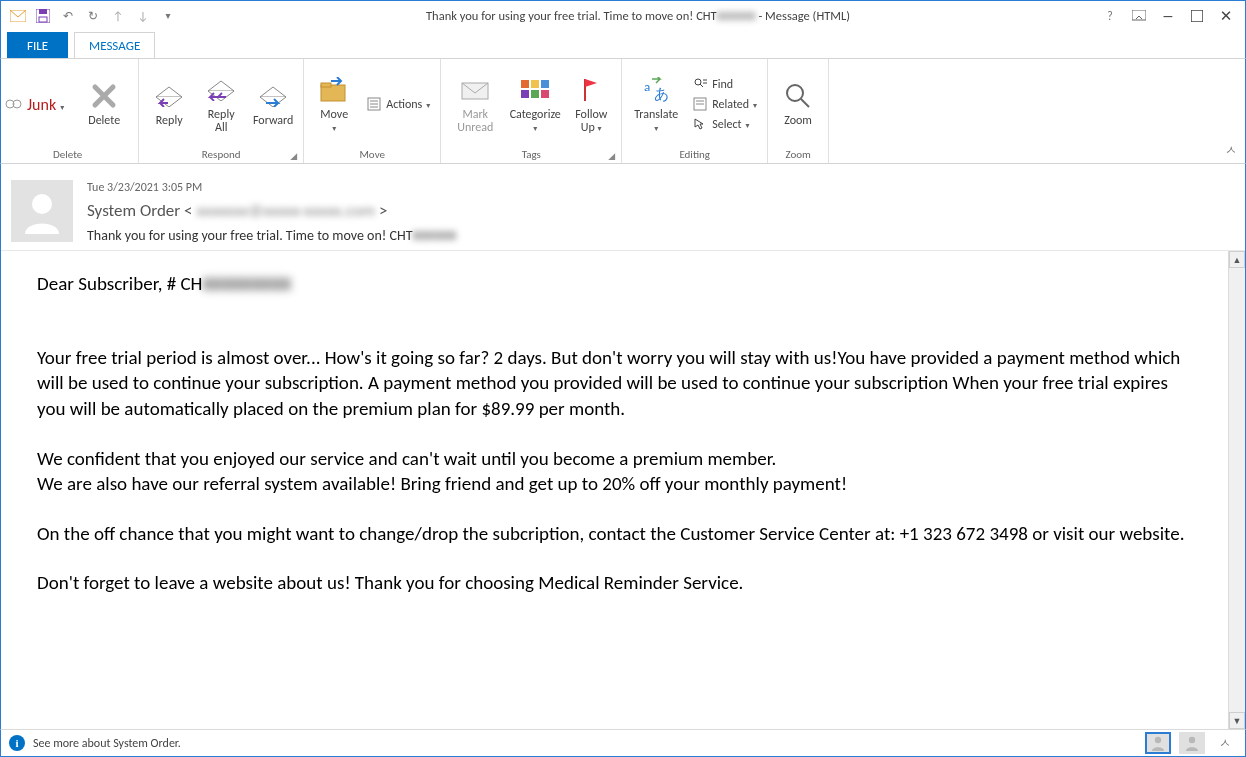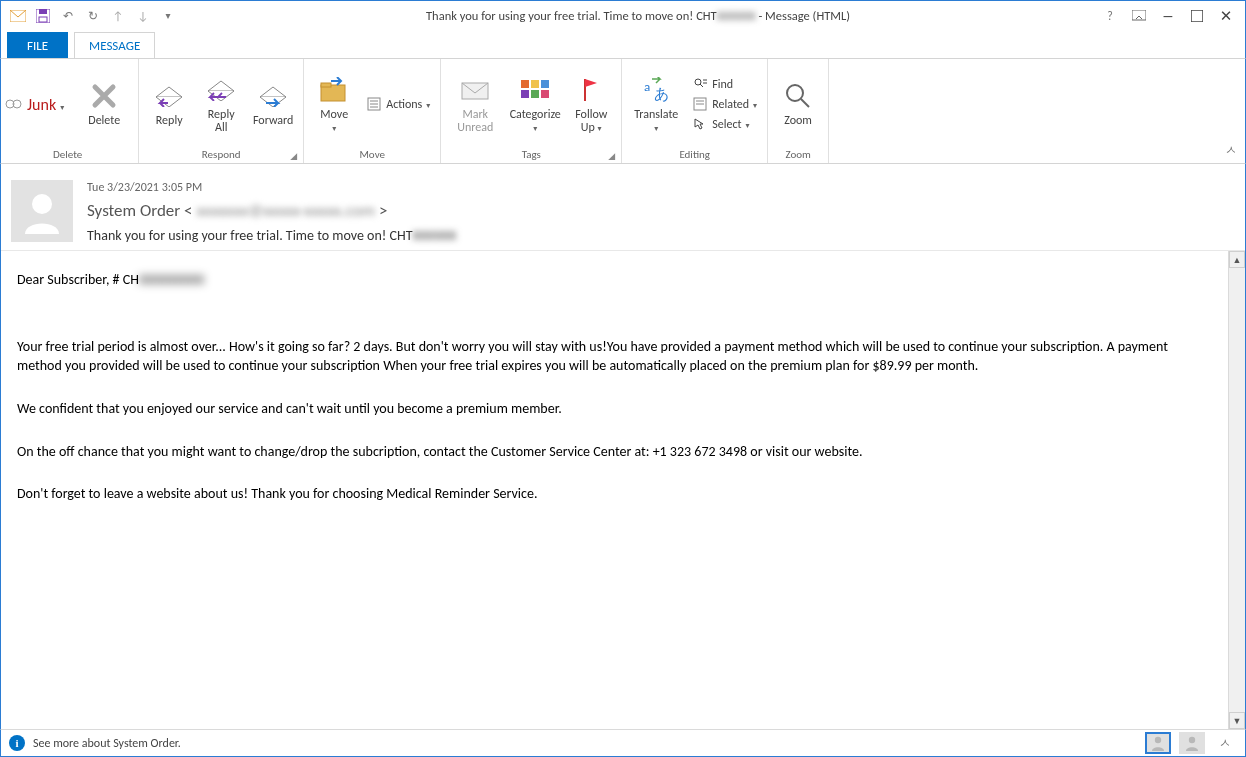--- a/index.html
+++ b/index.html
@@ -46,21 +46,21 @@
 .msg-date { font-size: 12px; color: #666; }
 .msg-from { font-size: 17px; color: #555; }
 .msg-from .blur { filter: blur(3px); color: #888; }
 .msg-subj { font-size: 14px; color: #333; }
 .msg-subj .blur { filter: blur(3px); }
 .msg-to { padding: 6px 10px 12px 10px; font-size: 13px; color: #444; display: flex; gap: 16px; }
 .msg-to .blur { filter: blur(3px); width: 140px; }
 
 
 .body-wrap { flex: 1; display: flex; border-top: 1px solid #e8e8e8; }
-.body-content { flex: 1; padding: 20px 16px; font-family: "Times New Roman", serif; font-size: 14px; color: #000; line-height: 1.35; overflow: hidden; }
+.body-content { flex: 1; padding: 20px 36px; font-family: "Times New Roman", serif; font-size: 19px; color: #000; line-height: 1.35; overflow: hidden; }
 .body-content p { margin-bottom: 0; }
 .body-content .sp { height: 24px; }
 .body-content .blur { filter: blur(4px); }
 .body-scroll { width: 17px; background: #f0f0f0; border-left: 1px solid #dadada; display: flex; flex-direction: column; }
 .body-scroll .arrow { height: 17px; background: #f0f0f0; display: flex; align-items: center; justify-content: center; font-size: 9px; color: #555; cursor: pointer; border: 1px solid #cfcfcf; }
 .body-scroll .track { flex: 1; }
 
 
 .footer { height: 28px; border: 1px solid #2b7cd3; border-top: 1px solid #dadada; display: flex; align-items: center; padding: 0 8px; gap: 8px; font-size: 12px; color: #444; }
 .footer .info-icon { width: 16px; height: 16px; background: #0072c6; border-radius: 50%; color: #fff; display: flex; align-items: center; justify-content: center; font-size: 11px; font-weight: bold; font-family: serif; }
@@ -336,20 +336,21 @@
     </div>
   </div>
   <div class="body-wrap">
     <div class="body-content">
       <p><span>Dear Subscriber, # CH</span><span class="blur">XXXXXXXXX</span></p>
       <div class="sp"></div>
       <div class="sp"></div>
       <p>Your free trial period is almost over... How's it going so far? 2 days. But don't worry you will stay with us!You have provided a payment method which will be used to continue your subscription. A payment method you provided will be used to continue your subscription When your free trial expires you will be automatically placed on the premium plan for $89.99 per month.</p>
       <div class="sp"></div>
       <p> We confident that you enjoyed our service and can't wait until you become a premium member.</p>
+      <p>We are also have our referral system available! Bring friend and get up to 20% off your monthly payment!</p>
       <div class="sp"></div>
       <p>On the off chance that you might want to change/drop the subcription, contact the Customer Service Center at: +1 323 672 3498 or visit our website.</p>
       <div class="sp"></div>
       <p>Don't forget to leave a website about us! Thank you for choosing Medical Reminder Service.</p>
     </div>
     <div class="body-scroll">
       <div class="arrow">▲</div>
       <div class="track"></div>
       <div class="arrow">▼</div>
     </div>

